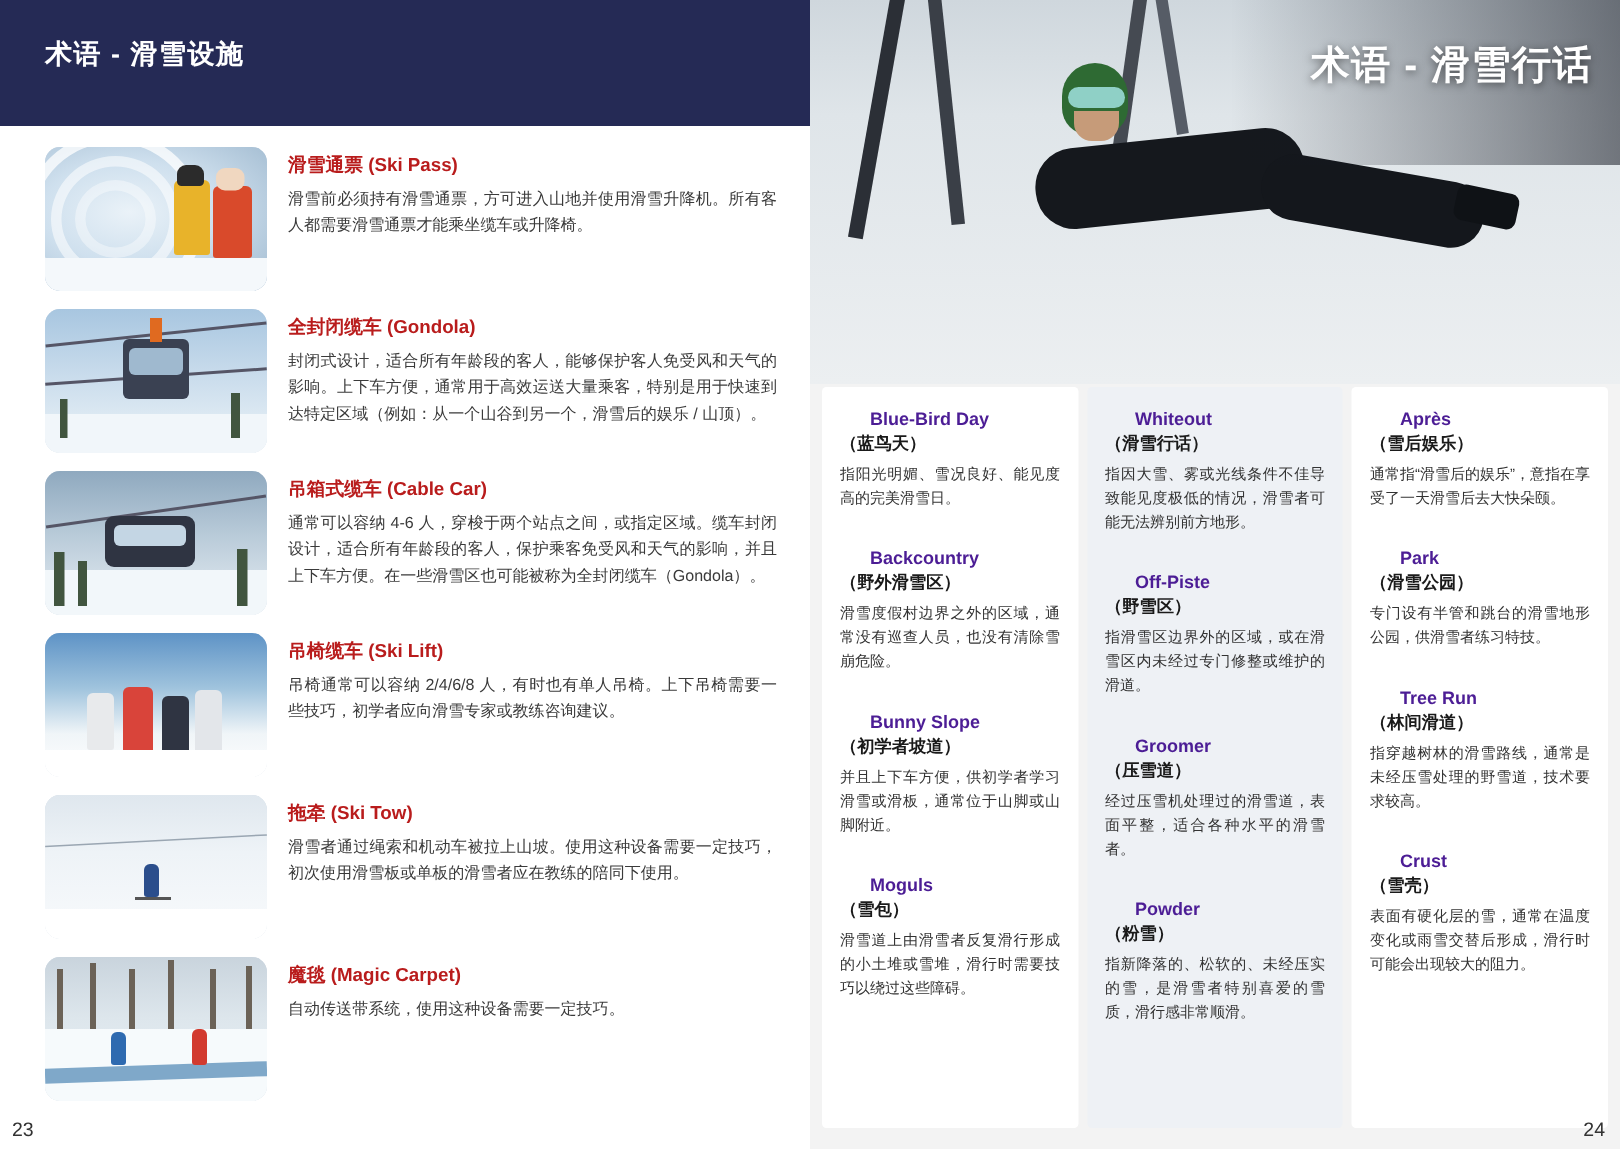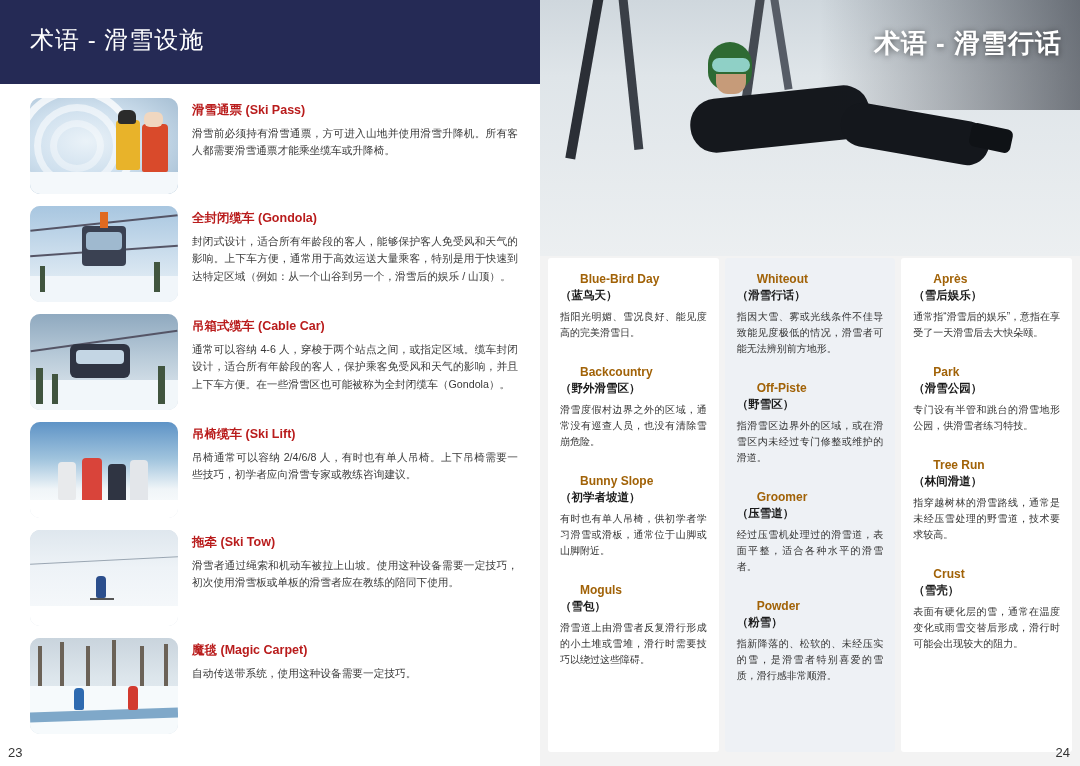--- a/index.html
+++ b/index.html
@@ -14,21 +14,21 @@
   
   .left-page {
     width: 540px; height: 766px; position: relative; background: #ffffff;
   }
   .left-header {
     position: absolute; top: 0; left: 0; width: 540px; height: 84px;
     background: #252a55;
   }
   .left-header .title {
     position: absolute; left: 30px; top: 24px;
-    color: #ffffff; font-size: 24px; font-weight: normal; letter-spacing: 1px;
+    color: #ffffff; font-size: 18px; font-weight: bold; letter-spacing: 1px;
   }
   .left-body {
     position: absolute; top: 98px; left: 0; width: 540px; padding: 0 22px 0 30px;
   }
   .entry {
     display: flex; margin-bottom: 12px;
   }
   .entry .thumb {
     width: 148px; height: 96px; border-radius: 10px; flex: none;
     overflow: hidden; position: relative; background: #cfd9e4;
@@ -70,21 +70,21 @@
   .right-grid {
     position: absolute; top: 258px; left: 8px; width: 524px; height: 494px;
     display: grid; grid-template-columns: repeat(3, 1fr); gap: 6px;
   }
   .col {
     background: #ffffff; border-radius: 3px; padding: 14px 12px 10px 12px;
   }
   .col.alt { background: #eef1f5; }
   .term { margin-bottom: 24px; }
   .term:last-child { margin-bottom: 0; }
-  .term .en { font-size: 12px; font-weight: bold; color: #a16207; padding-left: 20px; }
+  .term .en { font-size: 12px; font-weight: bold; color: #4c1d95; padding-left: 20px; }
   .term .cn { font-size: 11.5px; font-weight: bold; color: #1a1a1a; margin-top: 2px; }
   .term .def {
     font-size: 10px; color: #333; line-height: 1.6; margin-top: 6px; text-align: justify;
   }
   .page-num-right {
     position: absolute; right: 10px; bottom: 6px; font-size: 13px; color: #333;
   }
 </style>
 </head>
 <body>
@@ -248,21 +248,21 @@
           <div class="def">指阳光明媚、雪况良好、能见度高的完美滑雪日。</div>
         </div>
         <div class="term">
           <div class="en">Backcountry</div>
           <div class="cn">（野外滑雪区）</div>
           <div class="def">滑雪度假村边界之外的区域，通常没有巡查人员，也没有清除雪崩危险。</div>
         </div>
         <div class="term">
           <div class="en">Bunny Slope</div>
           <div class="cn">（初学者坡道）</div>
-          <div class="def">有时也有单人吊椅，供初学者学习滑雪或滑板，通常位于山脚或山脚附近。</div>
+          <div class="def">并且上下车方便，供初学者学习滑雪或滑板，通常位于山脚或山脚附近。</div>
         </div>
         <div class="term">
           <div class="en">Moguls</div>
           <div class="cn">（雪包）</div>
           <div class="def">滑雪道上由滑雪者反复滑行形成的小土堆或雪堆，滑行时需要技巧以绕过这些障碍。</div>
         </div>
       </div>
 
       <div class="col alt">
         <div class="term">

